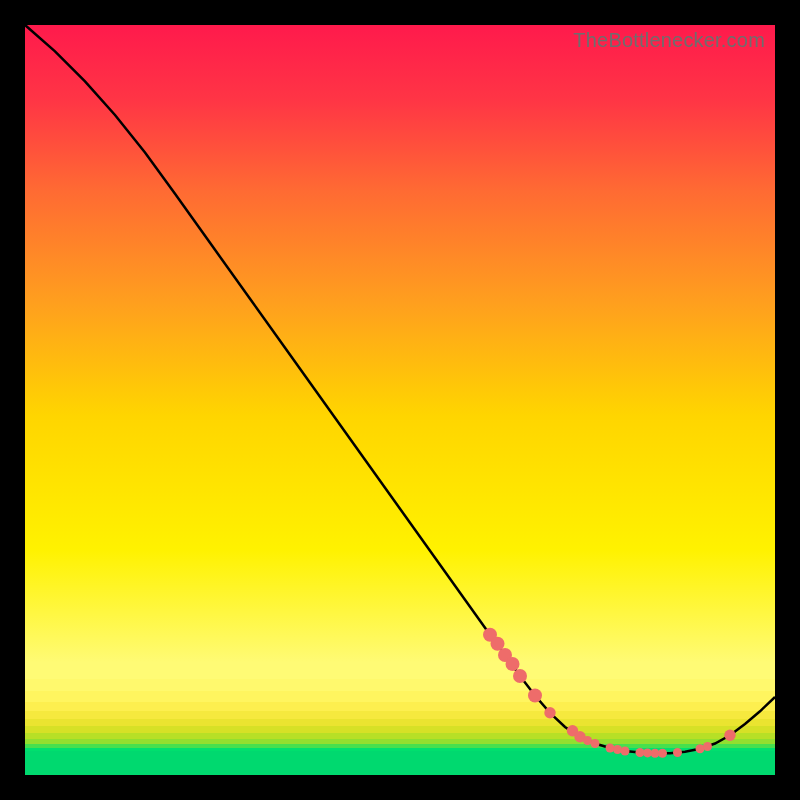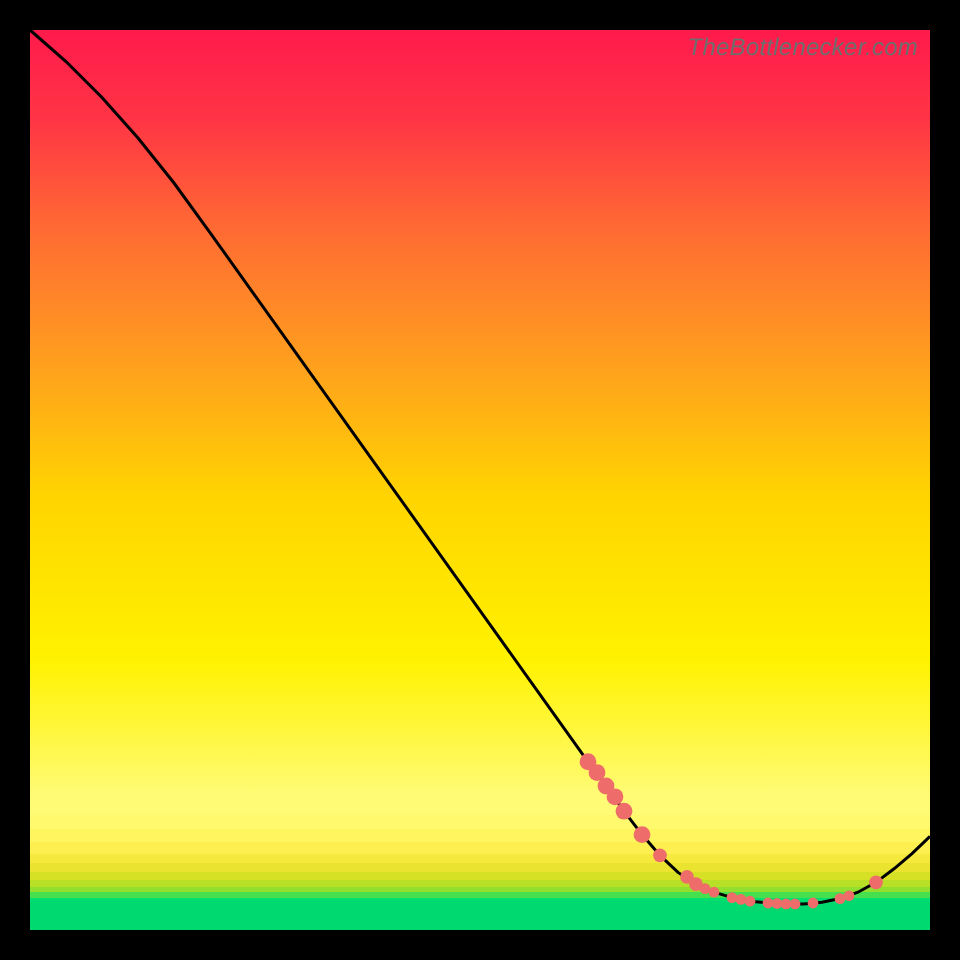--- a/index.html
+++ b/index.html
@@ -57,21 +57,20 @@
         #fff55f 9.8%, #fff55f 11.2%,
         #fff96d 11.2%, #fff96d 12.8%,
         #fffb75 12.8%, #fffb75 15%,
         #fff200 30%,
         #ffd500 48%,
         #ff9f1e 63%,
         #ff6a33 78%,
         #ff3545 90%,
         #ff1a4c 100%
       );
-    font-style: italic;
   }
   .watermark {
     position: absolute;
     top: 4px;
     right: 10px;
     color: #6e6e6e;
     font-size: 20px;
     letter-spacing: 0.2px;
     font-weight: 400;
   }

